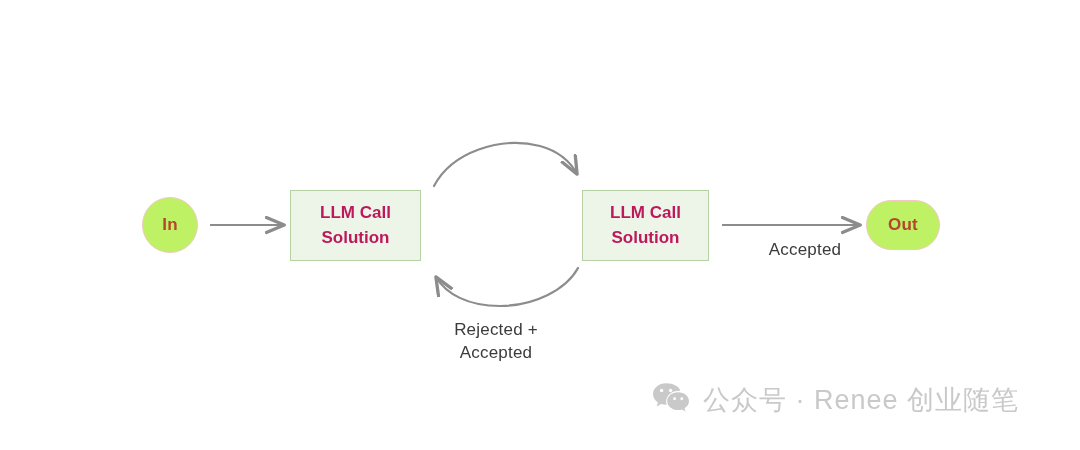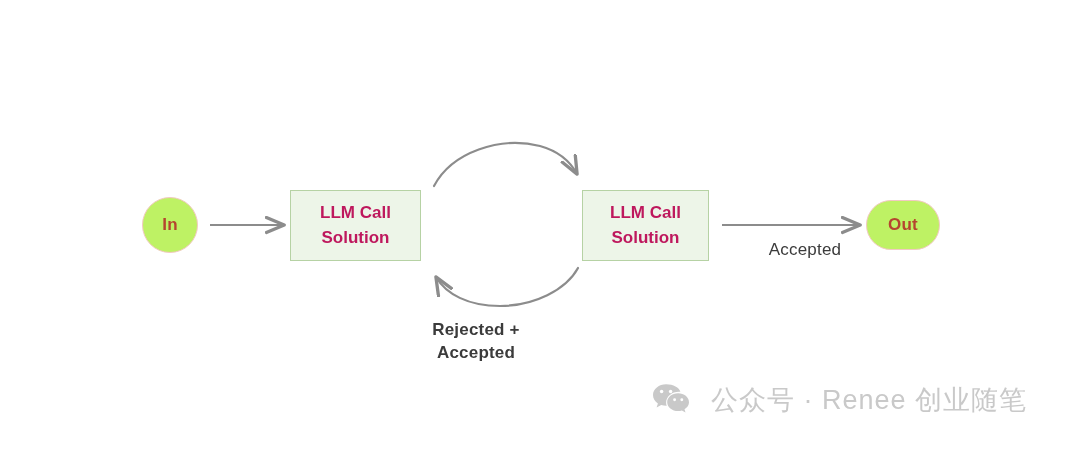--- a/index.html
+++ b/index.html
@@ -85,45 +85,43 @@
     color: #3b3b3b;
     font-size: 17px;
     font-weight: 400;
     letter-spacing: .2px;
     text-align: center;
     white-space: nowrap;
   }
   #label-solution { left: 400px; top: 109px; width: 200px; }
   #label-accepted { left: 715px; top: 240px; width: 180px; }
   #label-rejected {
-    left: 376px; top: 319px; width: 200px;
+    left: 396px; top: 319px; width: 200px;
     line-height: 1.35;
     white-space: normal;
-    font-weight: bold;
   }
   #label-rejected .line { display: block; }
 
   
   #arrow-layer {
     position: absolute;
     left: 0;
     top: 0;
     width: 1080px;
     height: 450px;
     pointer-events: none;
   }
 
   
   #watermark {
     position: absolute;
     left: 652px;
     top: 382px;
     display: flex;
-    align-items: center;
-    gap: 21px;
+    gap: 13px;
     color: #c9c9c9;
   }
   #watermark .wm-text {
     font-size: 27px;
     font-weight: 400;
     letter-spacing: 1px;
     white-space: nowrap;
   }
 </style>
 </head>

